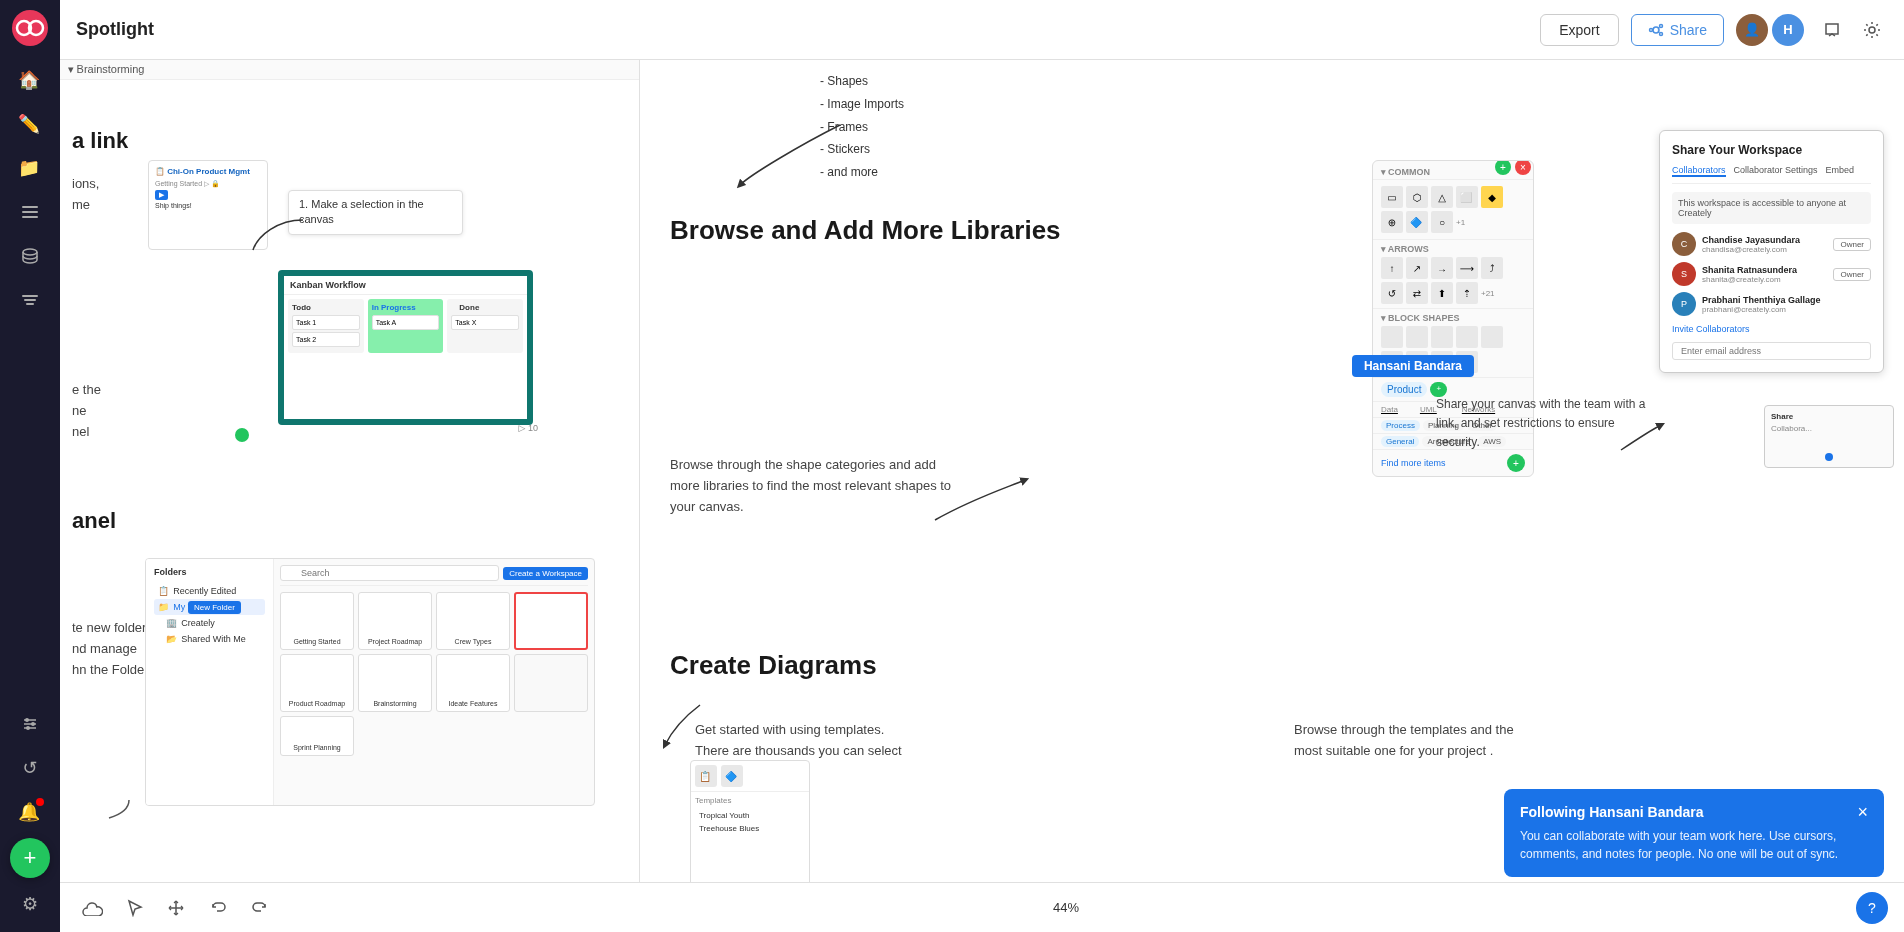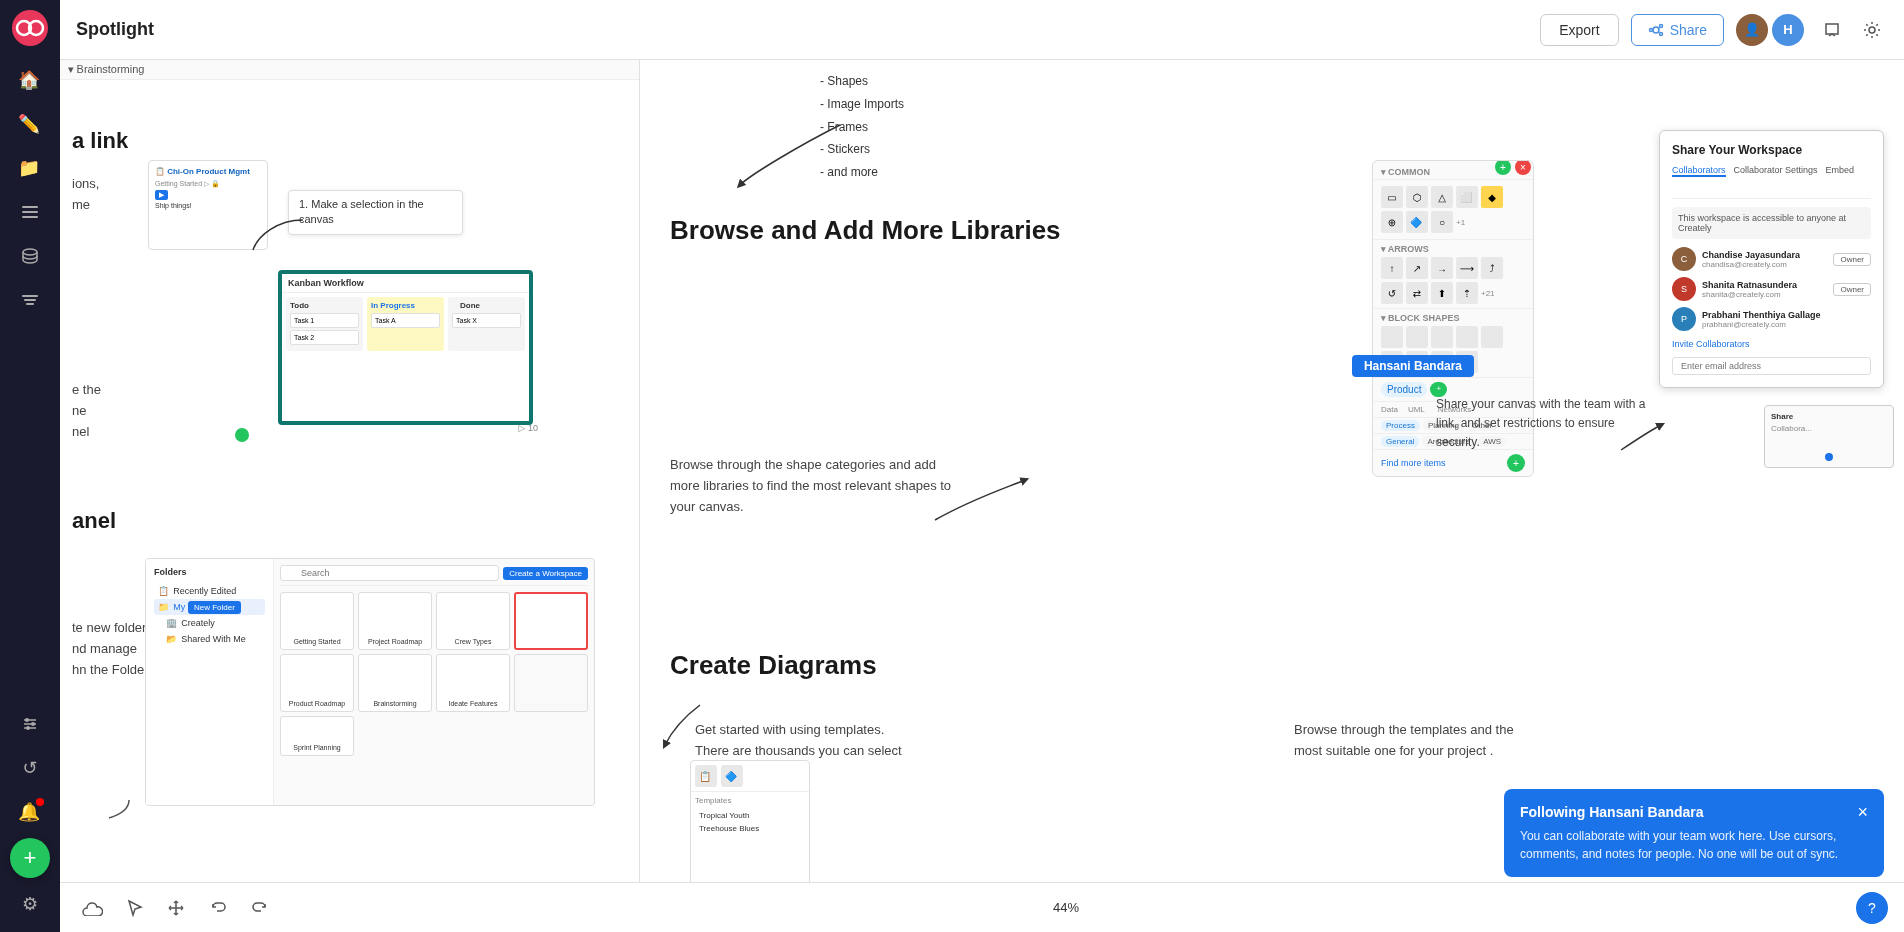--- a/index.html
+++ b/index.html
@@ -162,29 +162,29 @@
         </div>
 
         <div style="position:absolute;left:140px;top:30px;background:white;border:1px solid #ddd;border-radius:4px;padding:6px 10px;font-size:11px;color:#333;max-width:175px;line-height:1.4;box-shadow:0 1px 4px rgba(0,0,0,0.1);">
           <span>1. Make a selection in the canvas</span>
         </div>
 
         <svg style="position:absolute;left:100px;top:55px;width:60px;height:40px;">
           <path d="M55 5 C30 5 10 20 5 35" stroke="#333" stroke-width="1.5" fill="none" marker-end="url(#arrowhead)"></path>
         </svg>
 
-        <div style="position:absolute;left:130px;top:110px;width:255px;height:155px;background:white;border:4px solid #0f766e;border-radius:4px;overflow:hidden;">
+        <div style="position:absolute;left:130px;top:110px;width:255px;height:155px;background:white;border:6px solid #0f766e;border-radius:4px;overflow:hidden;">
           <div style="padding:4px 6px;font-size:9px;font-weight:700;color:#333;border-bottom:1px solid #eee;">Kanban Workflow</div>
           <div style="display:flex;gap:4px;padding:4px;">
             <div style="flex:1;background:#f5f5f5;border-radius:3px;padding:4px;">
               <div style="font-size:8px;font-weight:700;color:#333;margin-bottom:3px;">Todo</div>
               <div style="background:white;border-radius:2px;padding:3px;font-size:7px;margin-bottom:2px;border:1px solid #e0e0e0;">Task 1</div>
               <div style="background:white;border-radius:2px;padding:3px;font-size:7px;margin-bottom:2px;border:1px solid #e0e0e0;">Task 2</div>
             </div>
-            <div style="flex:1;background:#fef9c3;border-radius:3px;padding:4px;">
+            <div style="flex:1;background:#86efac;border-radius:3px;padding:4px;">
               <div style="font-size:8px;font-weight:700;color:#1a73e8;margin-bottom:3px;">In Progress</div>
               <div style="background:white;border-radius:2px;padding:3px;font-size:7px;margin-bottom:2px;border-left:3px solid #1a73e8;border:1px solid #e0e0e0;">Task A</div>
             </div>
             <div style="flex:1;background:#f5f5f5;border-radius:3px;padding:4px;">
               <div style="font-size:8px;font-weight:700;color:#333;margin-bottom:3px;padding-left:8px;">Done</div>
               <div style="background:white;border-radius:2px;padding:3px;font-size:7px;margin-bottom:2px;border:1px solid #e0e0e0;">Task X</div>
             </div>
           </div>
         </div>
 
@@ -330,21 +330,21 @@
             <div style="width:22px;height:22px;background:#e8e8e8;border-radius:2px;"></div>
             <div style="width:22px;height:22px;background:#e8e8e8;border-radius:2px;"></div>
             <div style="width:22px;height:22px;background:#e8e8e8;border-radius:2px;"></div>
           </div>
         </div>
 
         <div style="padding:4px 8px;border-bottom:1px solid #eee;display:flex;flex-wrap:wrap;gap:3px;">
           <div style="background:#e3f2fd;color:#1976d2;border-radius:10px;padding:2px 6px;font-size:10px;cursor:pointer;">Product</div>
           <div style="background:#22c55e;color:white;border-radius:10px;padding:2px 6px;font-size:8px;cursor:pointer;">+</div>
         </div>
-        <div style="padding:2px 8px;border-bottom:1px solid #eee;display:flex;flex-wrap:wrap;gap:7px;">
+        <div style="padding:2px 8px;border-bottom:1px solid #eee;display:flex;flex-wrap:wrap;gap:19px;text-decoration:underline;">
           <div style="font-size:8px;color:#888;padding:1px 0;">Data</div>
           <div style="font-size:8px;color:#888;padding:1px 3px;">UML</div>
           <div style="font-size:8px;color:#888;padding:1px 3px;">Networks</div>
         </div>
         <div style="padding:2px 8px;border-bottom:1px solid #eee;display:flex;flex-wrap:wrap;gap:3px;">
           <div style="background:#e3f2fd;color:#1976d2;border-radius:10px;padding:1px 5px;font-size:8px;cursor:pointer;">Process</div>
           <div style="background:#f5f5f5;color:#555;border-radius:10px;padding:1px 5px;font-size:8px;cursor:pointer;">Planning</div>
           <div style="background:#f5f5f5;color:#555;border-radius:10px;padding:1px 5px;font-size:8px;cursor:pointer;">Other</div>
         </div>
         <div style="padding:2px 8px;border-bottom:1px solid #eee;display:flex;flex-wrap:wrap;gap:3px;">
@@ -398,21 +398,21 @@
         </div>
         <div style="padding:4px;font-size:8px;color:#888;">Templates</div>
         <div style="padding:2px 8px;font-size:8px;color:#333;">Tropical Youth</div>
         <div style="padding:2px 8px;font-size:8px;color:#333;">Treehouse Blues</div>
       </div>
 
     </div>
 
     <div style="position:absolute;right:20px;top:70px;width:225px;background:white;border:1px solid #ccc;border-radius:6px;box-shadow:0 2px 8px rgba(0,0,0,0.15);padding:12px;font-size:11px;z-index:6;">
       <div style="font-size:12px;font-weight:700;color:#222;margin-bottom:8px;">Share Your Workspace</div>
-      <div style="display:flex;gap:8px;margin-bottom:8px;border-bottom:1px solid #eee;padding-bottom:21px;">
+      <div style="display:flex;gap:8px;margin-bottom:8px;border-bottom:1px solid #eee;padding-bottom:6px;">
         <span style="font-size:9px;color:#1a73e8;border-bottom:2px solid #1a73e8;cursor:pointer;">Collaborators</span>
         <span style="font-size:9px;color:#555;cursor:pointer;">Collaborator Settings</span>
         <span style="font-size:9px;color:#555;cursor:pointer;">Embed</span>
       </div>
       <div style="background:#f5f5f5;border-radius:4px;padding:6px;font-size:9px;color:#555;margin-bottom:8px;">This workspace is accessible to anyone at Creately</div>
       
       <div style="display:flex;align-items:center;gap:6px;margin-bottom:6px;">
         <div style="width:24px;height:24px;border-radius:50%;background:#8b5e3c;display:flex;align-items:center;justify-content:center;font-size:9px;color:white;flex-shrink:0;">C</div>
         <div style="flex:1;">
           <div style="font-size:9px;font-weight:600;color:#222;">Chandise Jayasundara</div>

